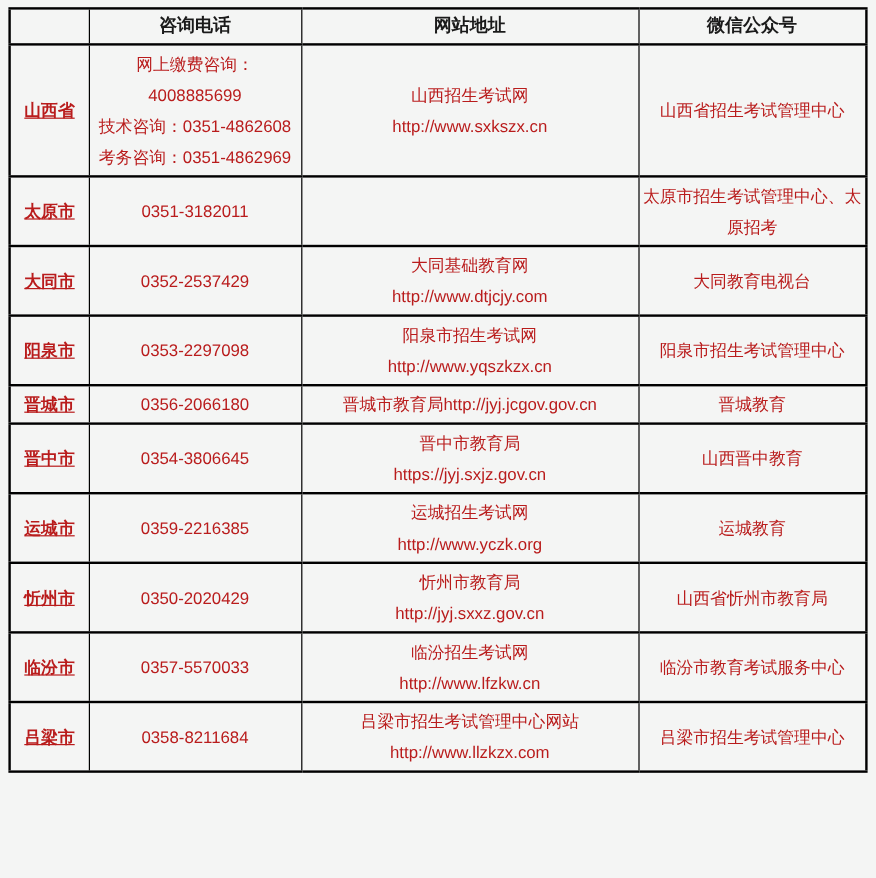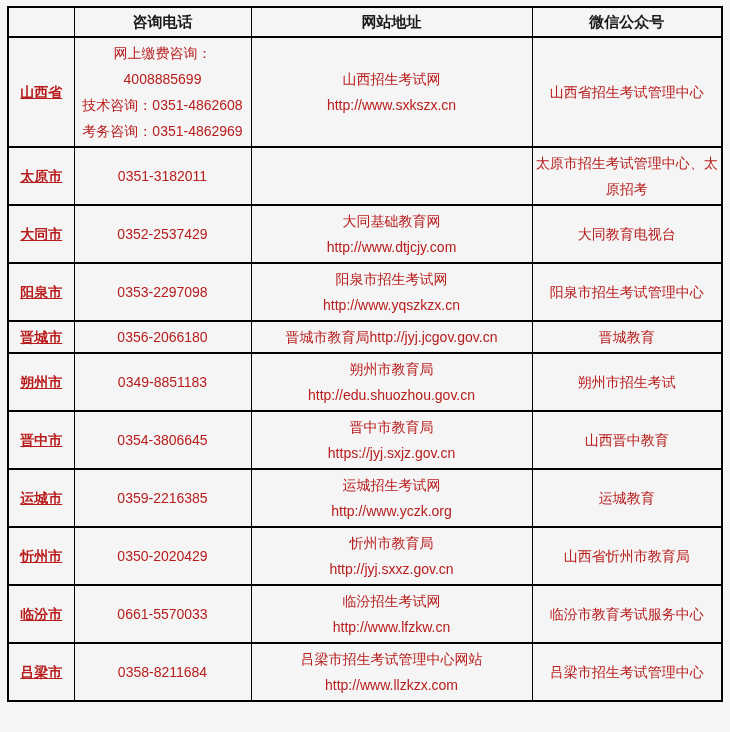--- a/index.html
+++ b/index.html
@@ -128,27 +128,20 @@
       </tr>
 
 
       <tr class="r5">
         <td class="region">晋城市</td>
         <td>0356-2066180</td>
         <td>晋城市教育局http://jyj.jcgov.gov.cn</td>
         <td>晋城教育</td>
       </tr>
 
-      <tr class="r6">
-        <td class="region">朔州市</td>
-        <td>0349-8851183</td>
-        <td>朔州市教育局
-http://edu.shuozhou.gov.cn</td>
-        <td>朔州市招生考试</td>
-      </tr>
 
       <tr class="r7">
         <td class="region">晋中市</td>
         <td>0354-3806645</td>
         <td>晋中市教育局
 https://jyj.sxjz.gov.cn</td>
         <td>山西晋中教育</td>
       </tr>
 
       <tr class="r8">
@@ -162,21 +155,21 @@
       <tr class="r9">
         <td class="region">忻州市</td>
         <td>0350-2020429</td>
         <td>忻州市教育局
 http://jyj.sxxz.gov.cn</td>
         <td>山西省忻州市教育局</td>
       </tr>
 
       <tr class="r10">
         <td class="region">临汾市</td>
-        <td>0661-5570033</td>
+        <td>0357-5570033</td>
         <td>临汾招生考试网
 http://www.lfzkw.cn</td>
         <td>临汾市教育考试服务中心</td>
       </tr>
 
       <tr class="r11">
         <td class="region">吕梁市</td>
         <td>0358-8211684</td>
         <td>吕梁市招生考试管理中心网站
 http://www.llzkzx.com</td>

